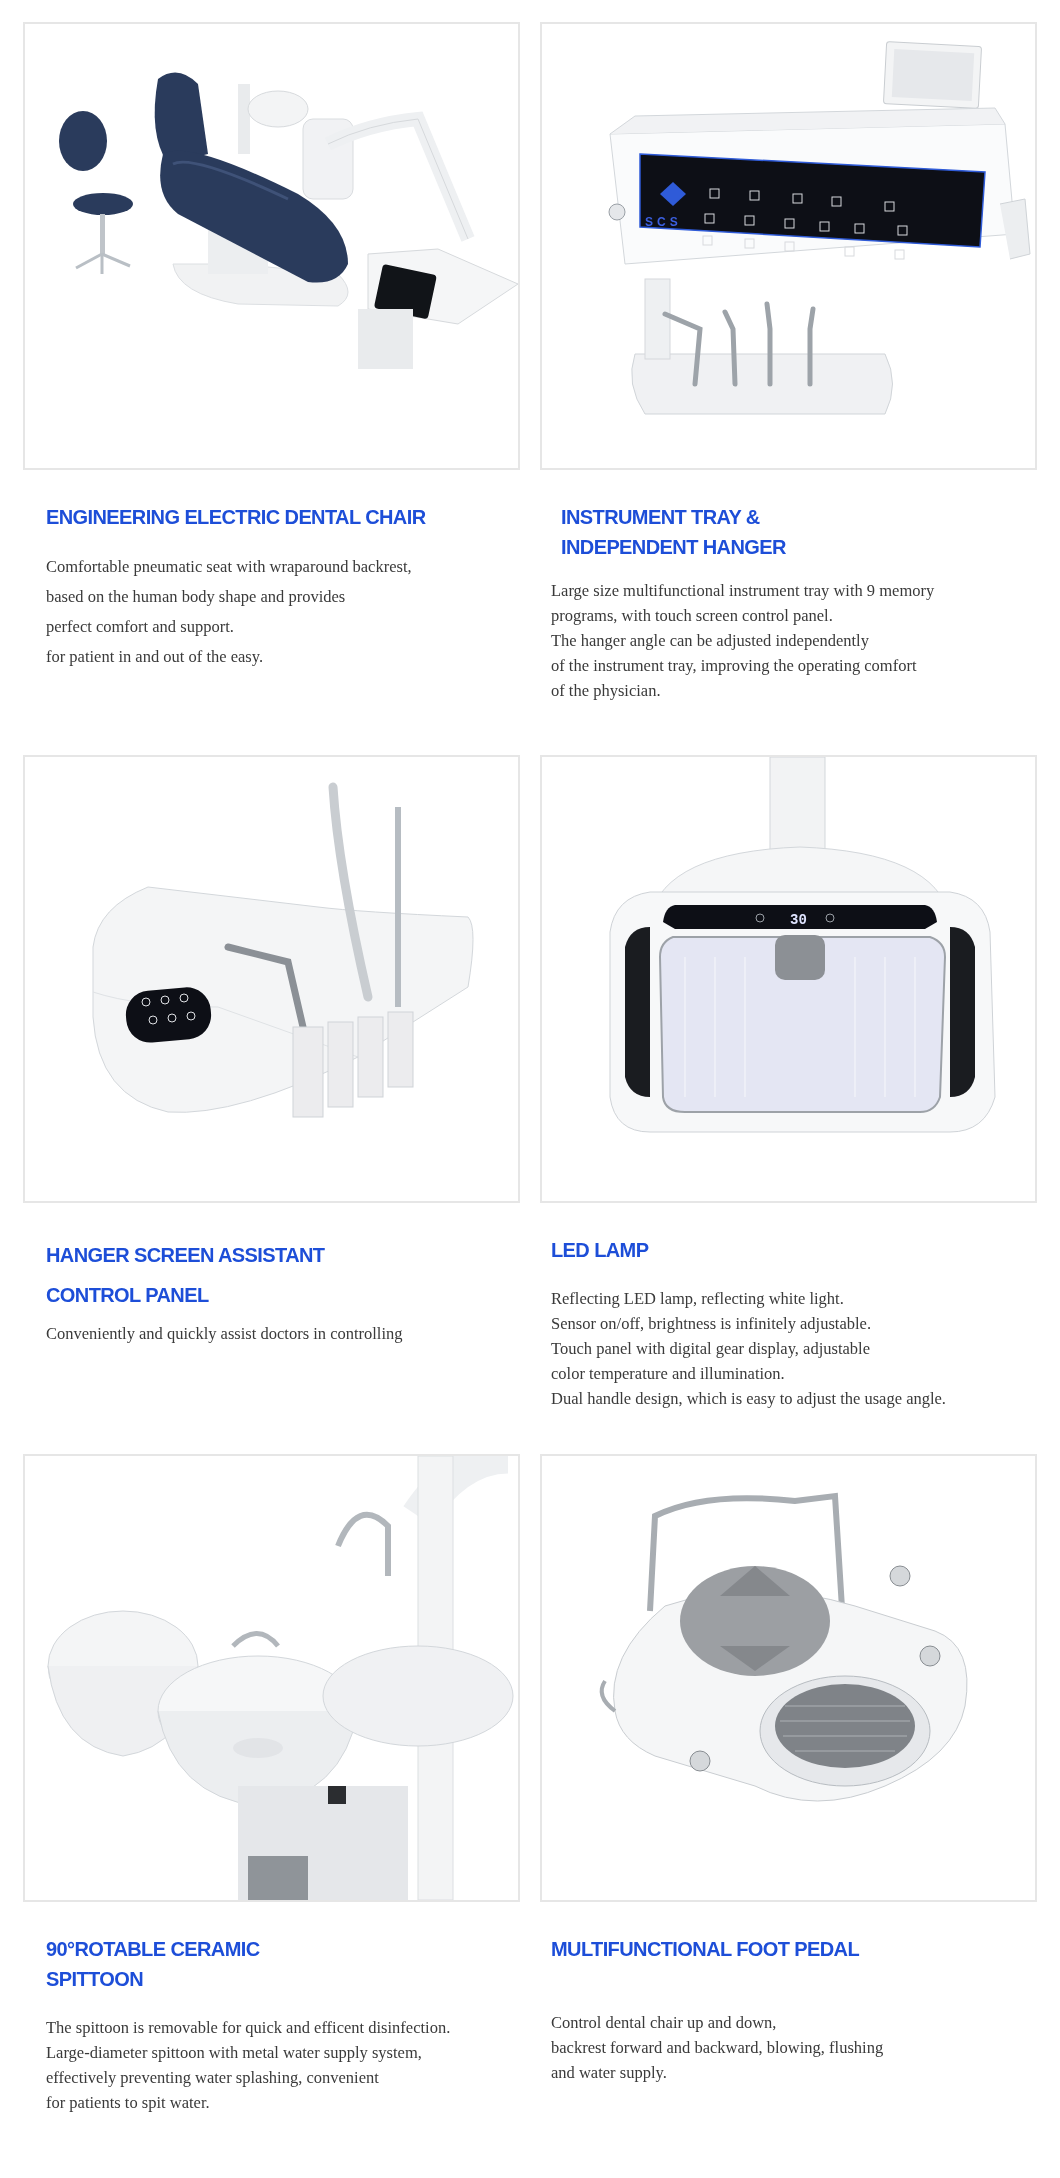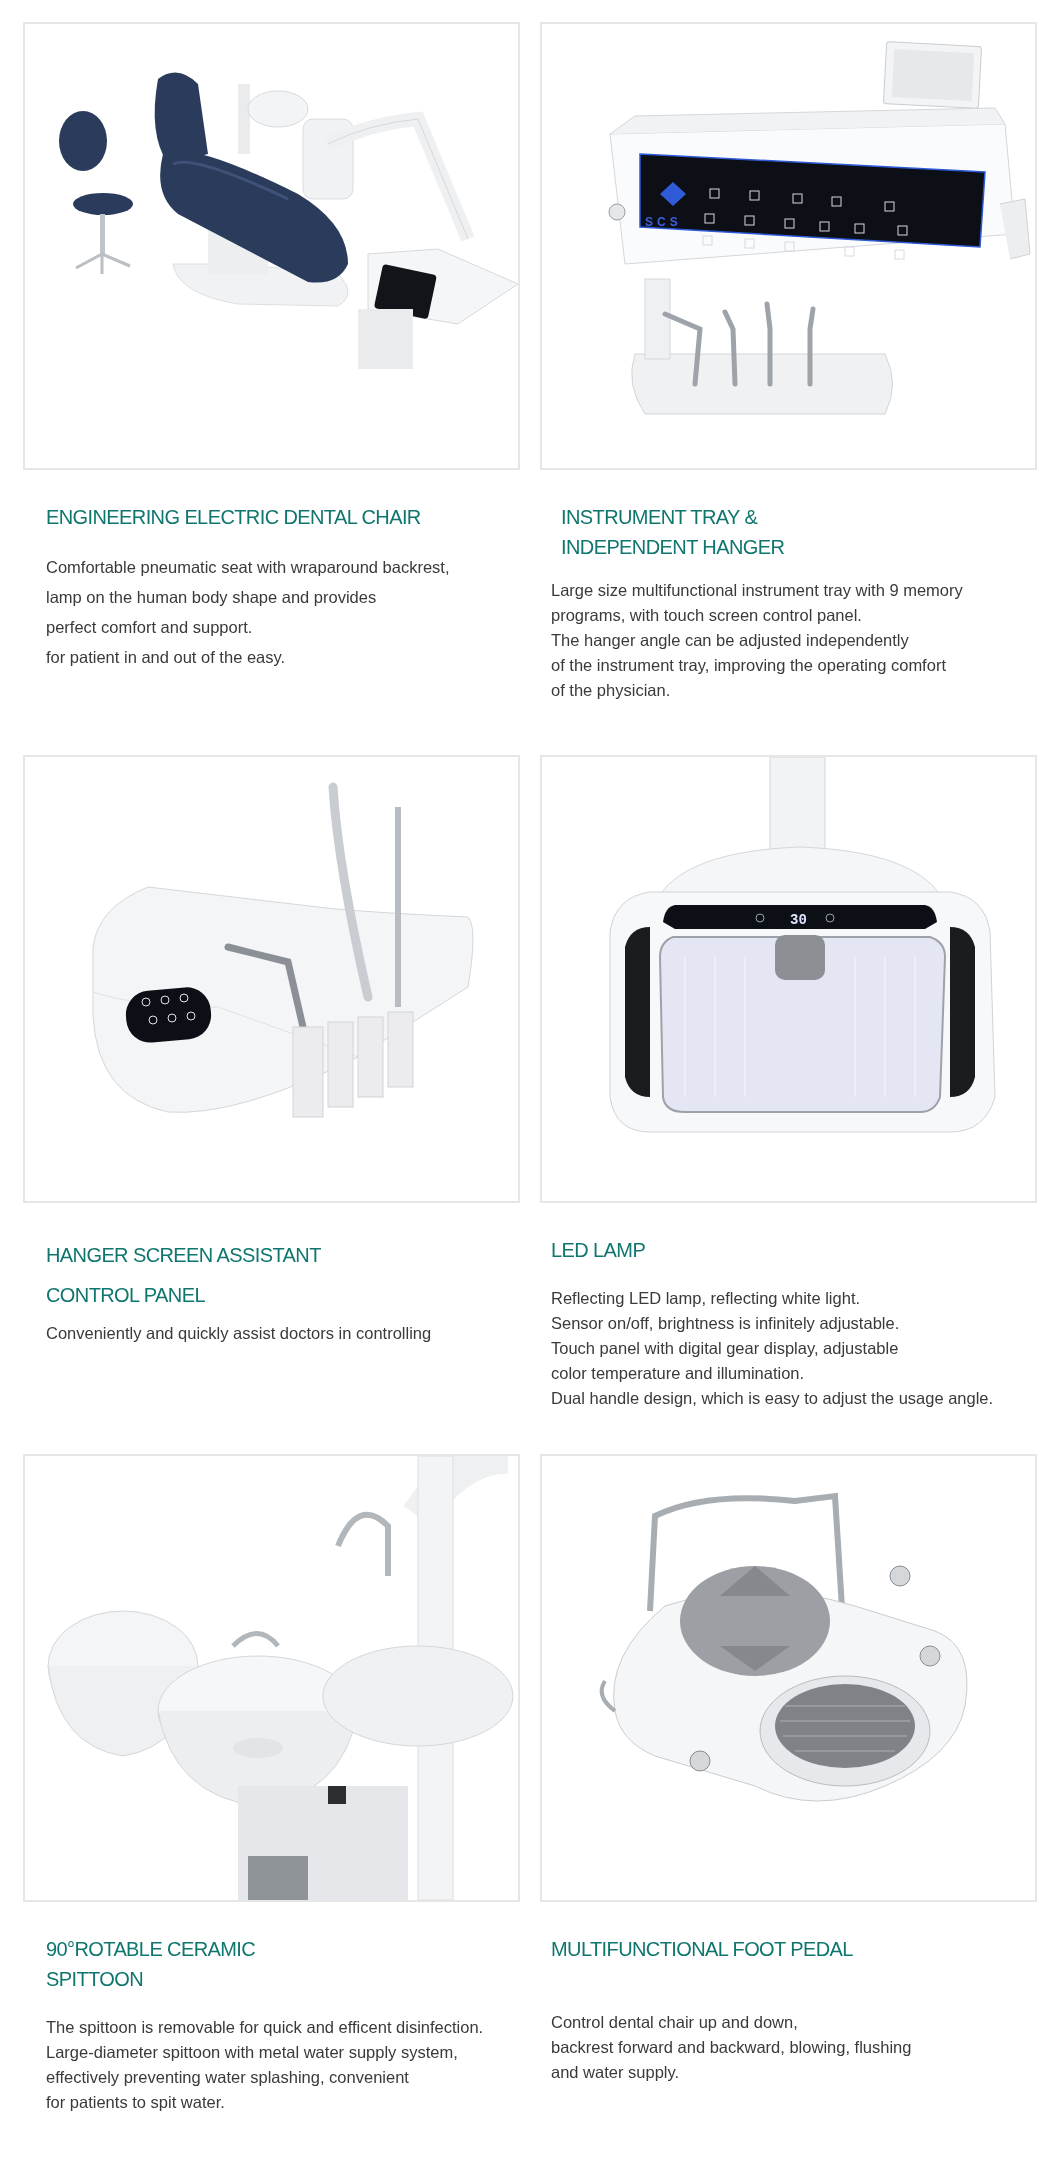--- a/index.html
+++ b/index.html
@@ -1,19 +1,19 @@
 <!DOCTYPE html>
 <html><head>
 <meta charset="utf-8">
 <style>
   html, body { margin:0; padding:0; background:#ffffff; }
   body { width:1060px; height:2178px; position:relative; overflow:hidden; font-family:"Liberation Sans", sans-serif; }
   .box { position:absolute; width:497px; height:448px; border:2px solid #e6e6e6; box-sizing:border-box; background:#fff; overflow:hidden;padding-left:13px; }
-  .title { position:absolute; font-family:"Liberation Sans", sans-serif; font-weight:normal; color:#0f766e; font-size:20px; letter-spacing:-0.6px; line-height:30px; margin:0; }
-  .desc { position:absolute; font-family:Liberation Sans, sans-serif; color:#3a3a3a; font-size:16.5px; margin:0; }
+  .title { position:absolute; font-family:"Liberation Sans", sans-serif; font-weight:bold; color:#1d4ed8; font-size:20px; letter-spacing:-0.6px; line-height:30px; margin:0; }
+  .desc { position:absolute; font-family:Liberation Serif, serif; color:#3a3a3a; font-size:16.5px; margin:0; }
   .desc div { white-space:pre; }
   svg { display:block; }
 </style>
 </head>
 <body>
 
 <div class="box" style="left:23px; top:22px;">
   <svg width="493" height="444" viewBox="0 0 493 444">
 
     <ellipse cx="45" cy="117" rx="24" ry="30" fill="#2a3b5c"></ellipse>
@@ -85,21 +85,21 @@
       <path d="M255 360 L255 305 L258 285"></path>
     </g>
   </svg>
 </div>
 
 <h2 class="title" style="left:46px; top:502px;">
   <div>ENGINEERING ELECTRIC DENTAL CHAIR</div>
 </h2>
 <div class="desc" style="left:46px; top:552px; line-height:30px;">
   <div>Comfortable pneumatic seat with wraparound backrest,</div>
-  <div>lamp on the human body shape and provides</div>
+  <div>based on the human body shape and provides</div>
   <div>perfect comfort and support.</div>
   <div>for patient in and out of the easy.</div>
 </div>
 
 <h2 class="title" style="left:561px; top:502px;">
   <div>INSTRUMENT TRAY &amp;</div>
   <div>INDEPENDENT HANGER</div>
 </h2>
 <div class="desc" style="left:551px; top:578px; line-height:25px;">
   <div>Large size multifunctional instrument tray with 9 memory</div>

